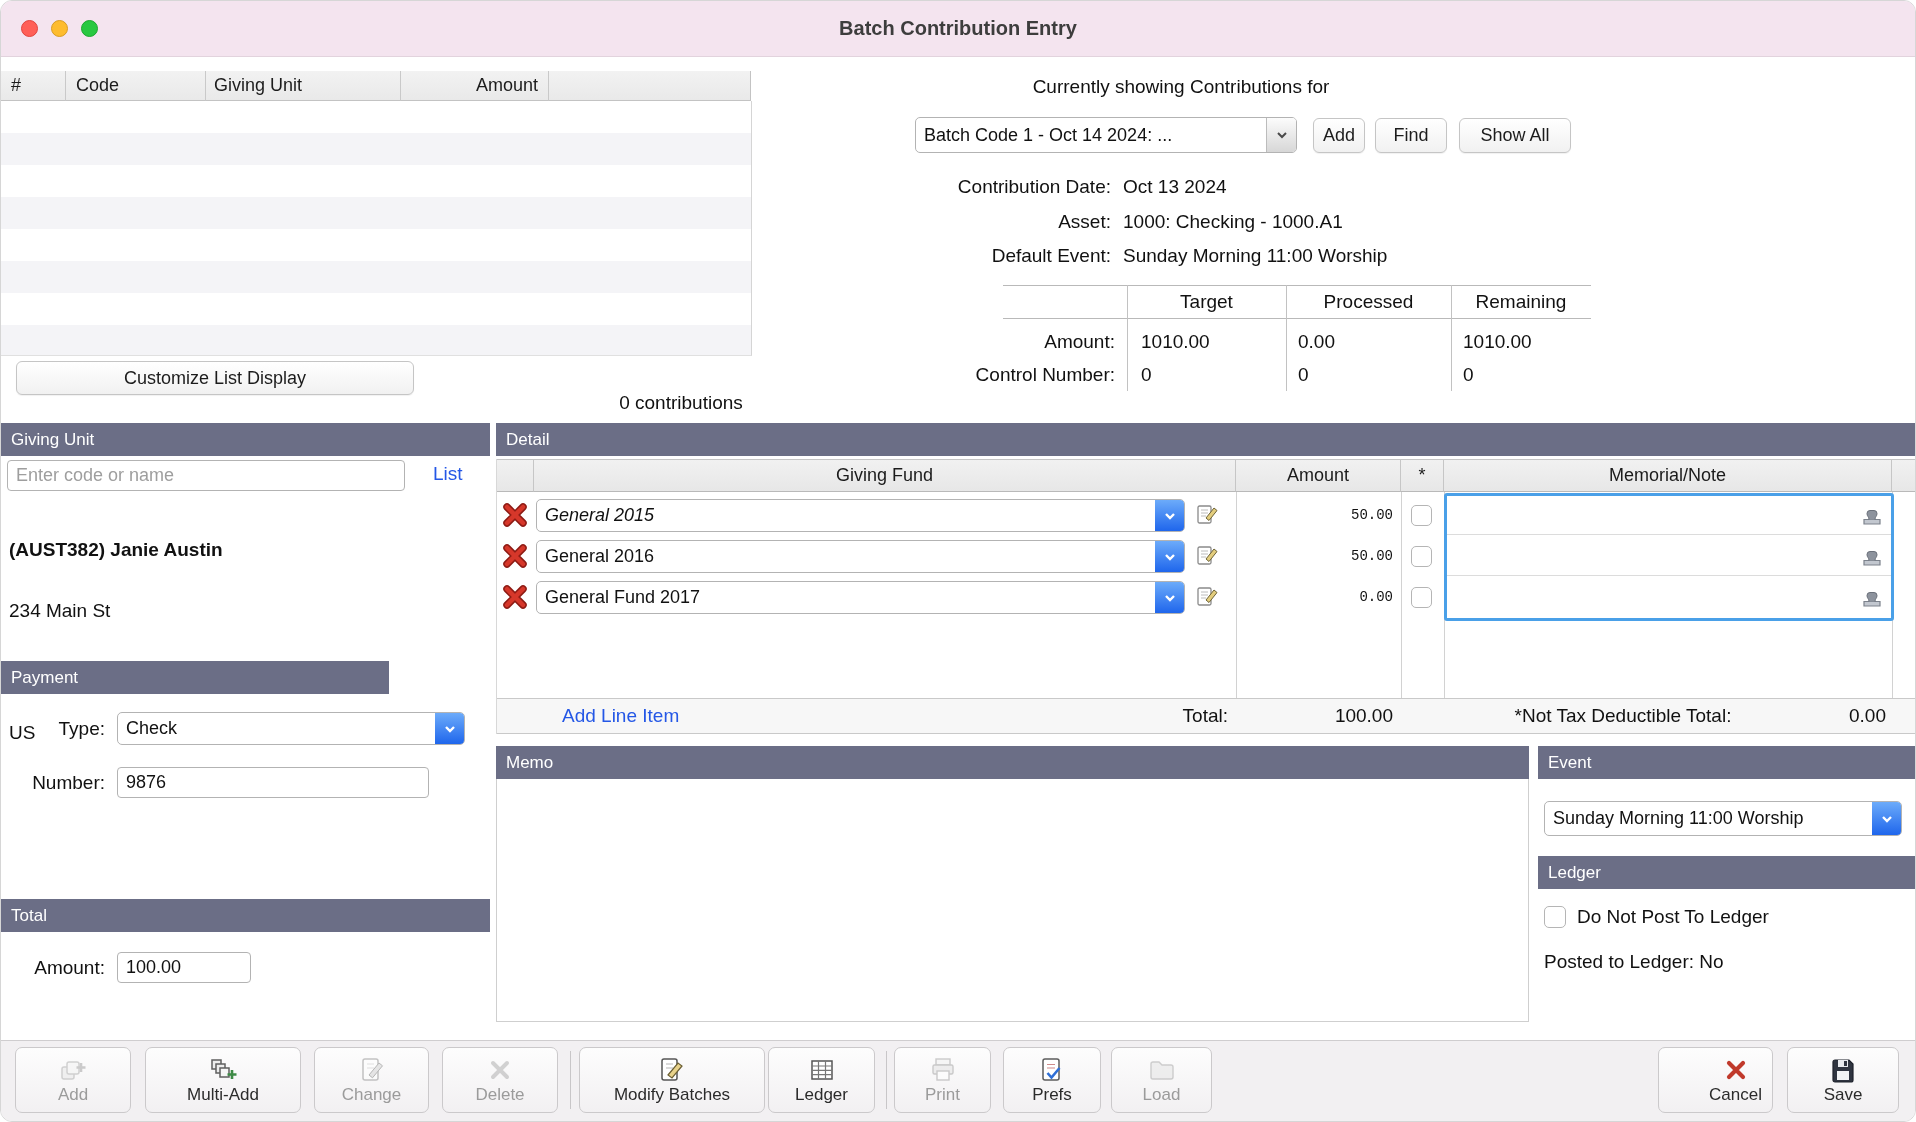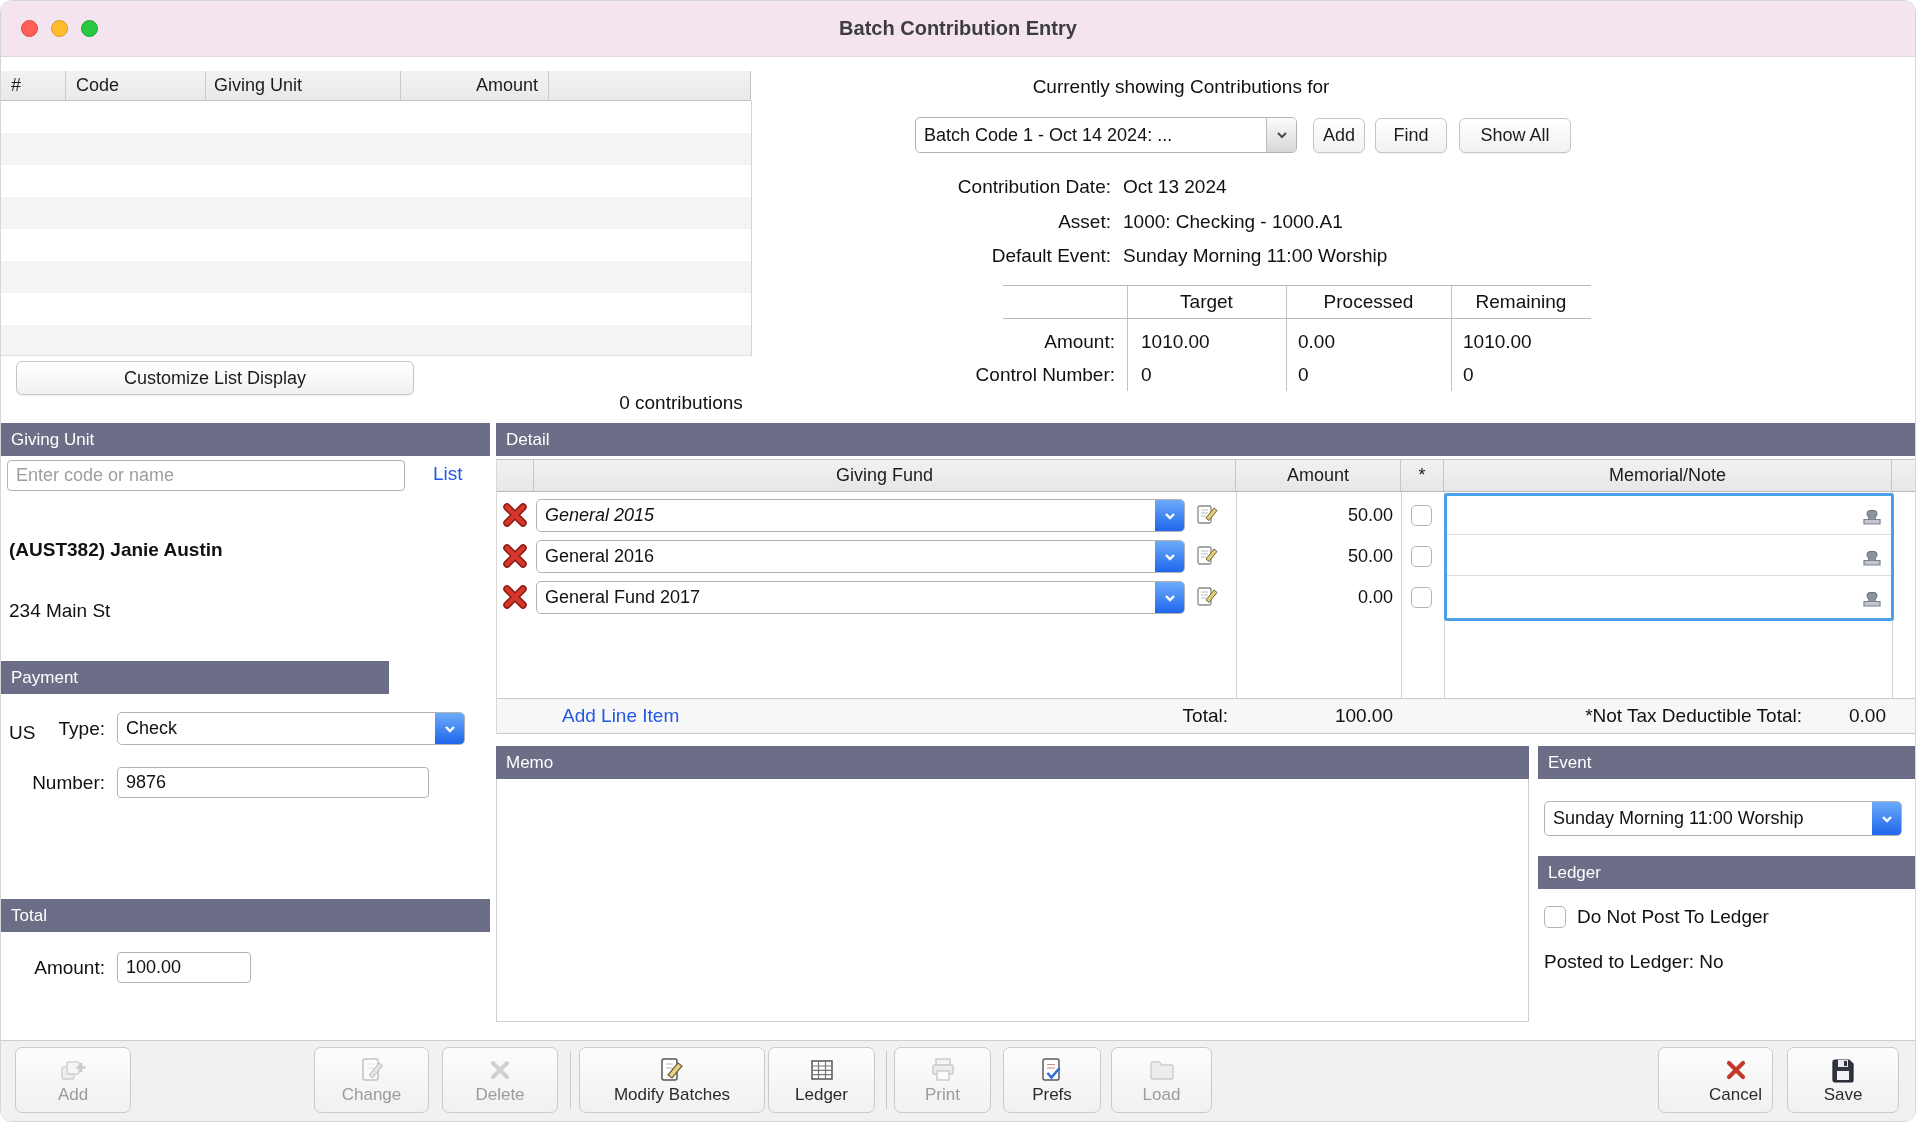--- a/index.html
+++ b/index.html
@@ -26,21 +26,21 @@
   
   .hline{position:absolute;height:1px;background:#b9b9b9;}
   .vline{position:absolute;width:1px;background:#c2c2c2;}
   
   .lhc{position:absolute;top:0;height:30px;background:linear-gradient(#f2f2f2,#e9e9e9);border-bottom:1px solid #c3c3c3;border-right:1px solid #c9c9c9;box-sizing:border-box;font-size:18px;color:#1c1c1c;display:flex;align-items:center;}
   .list-body{position:absolute;background:repeating-linear-gradient(to bottom,#ffffff 0 32px,#f4f4f7 32px 64px);border-right:1px solid #d5d5d5;border-bottom:1px solid #e0e0e0;}
   
   .dtable{position:absolute;left:495px;top:458px;width:1421px;height:275px;border-left:1px solid #d8d8d8;box-sizing:border-box;}
   .dhc{position:absolute;top:0;height:33px;background:linear-gradient(#f1f1f1,#e7e7e7);border-top:1px solid #c4c4c4;border-bottom:1px solid #b9b9b9;border-right:1px solid #c6c6c6;box-sizing:border-box;font-size:18px;display:flex;align-items:center;justify-content:center;color:#1b1b1b;}
   .drow{position:absolute;left:0;width:1421px;height:41px;}
-  .damount{position:absolute;left:744px;width:152px;height:41px;line-height:41px;text-align:right;font-size:18px;}
+  .damount{position:absolute;left:744px;width:152px;height:41px;line-height:41px;text-align:right;font-size:14px;font-family:Liberation Mono, monospace;}
   .cb{position:absolute;background:#fff;border:1.5px solid #b5b5b5;border-radius:5px;box-sizing:border-box;}
   .focus-ring{position:absolute;left:947px;top:34px;width:450px;height:128px;border:3px solid #4aa0e8;border-radius:3px;box-sizing:border-box;background:#fff;}
   .dfooter{position:absolute;left:0;top:239px;width:1421px;height:36px;background:#f7f7f7;border-top:1px solid #c9c9c9;border-bottom:1px solid #c9c9c9;box-sizing:border-box;}
   .dfooter .txt{position:absolute;top:0;height:34px;line-height:34px;font-size:19px;}
   
   .toolbar{position:absolute;left:0;top:1039px;width:1916px;height:83px;background:#f2f0f2;border-top:1px solid #cfcdcf;box-sizing:border-box;}
   .tb-btn{position:absolute;top:6px;height:66px;background:linear-gradient(#fdfdfd,#f2f0f2);border:1px solid #cbc9cb;border-radius:7px;display:flex;flex-direction:column;align-items:center;justify-content:center;gap:1px;box-sizing:border-box;cursor:default;}
   .tb-label{font-size:17px;color:#2b2b2b;}
   .tb-btn.disabled .tb-label{color:#9b9b9b;}
   .tb-btn.disabled .tb-icon{filter:grayscale(1) opacity(.45);}
@@ -256,21 +256,21 @@
             <path d="M4 20 h16 v-4.5 h-16 Z" fill="#c2c7cf" stroke="#7c828c" stroke-width="1.2"></path>
             <path d="M9 15.5 c0-3 -2-3 -2-6 a3 3 0 0 1 3-3 h4 a3 3 0 0 1 3 3 c0 3 -2 3 -2 6" fill="#8d939d" stroke="#6a707a" stroke-width="1"></path>
           </svg>
       </span>
     </div>
 
     <div class="dfooter">
       <a class="txt link" style="left:65px;text-decoration:none;">Add Line Item</a>
       <div class="txt" style="left:539px;width:192px;text-align:right;">Total:</div>
       <div class="txt" style="left:744px;width:152px;text-align:right;">100.00</div>
-      <div class="txt" style="left:947px;width:358px;text-align:right;">*Not Tax Deductible Total:</div>
+      <div class="txt" style="left:947px;width:358px;text-align:center;">*Not Tax Deductible Total:</div>
       <div class="txt" style="left:1305px;width:84px;text-align:right;">0.00</div>
     </div>
   </div>
 
   <div class="sec-hdr" style="left:495px;top:745px;width:1033px;">Memo</div>
   <textarea class="abs" style="left: 495px; top: 778px; width: 1033px; height: 243px; border-right: 1px solid rgb(207, 207, 207); border-bottom: 1px solid rgb(207, 207, 207); border-left: 1px solid rgb(207, 207, 207); border-image: initial; border-top: none; resize: none; font-size: 18px; font-family: &quot;Liberation Sans&quot;, sans-serif; box-sizing: border-box; padding: 8px; outline: none;"></textarea>
 
   <div class="sec-hdr" style="left:1537px;top:745px;width:379px;">Event</div>
   <div class="dd" style="left:1543px;top:800px;width:358px;height:35px;">
     <div class="dd-text">Sunday Morning 11:00 Worship</div>
@@ -290,20 +290,31 @@
     <div class="tb-btn disabled" style="left:14px;width:116px;">
       <span class="tb-icon">
           <svg width="28" height="28" viewBox="0 0 28 28">
             <rect x="3" y="11" width="12" height="12" rx="2" fill="#dfe5df" stroke="#9aa09a" stroke-width="1.5"></rect>
             <rect x="8" y="6" width="12" height="12" rx="2" fill="#eef2ee" stroke="#9aa09a" stroke-width="1.5"></rect>
             <path d="M22 7v9M17.5 11.5h9" stroke="#5ea464" stroke-width="2.6"></path>
           </svg>
         </span>
       <span class="tb-label">Add</span>
     </div>
+    <div class="tb-btn" style="left:144px;width:156px;">
+      <span class="tb-icon">
+          <svg width="28" height="28" viewBox="0 0 28 28">
+            <rect x="3" y="4" width="9" height="9" fill="#ededed" stroke="#5f5f5f" stroke-width="1.5"></rect>
+            <rect x="7" y="8" width="9" height="9" fill="#ededed" stroke="#5f5f5f" stroke-width="1.5"></rect>
+            <rect x="11" y="12" width="9" height="9" fill="#f6f6f6" stroke="#5f5f5f" stroke-width="1.5"></rect>
+            <path d="M23 14v9M18.5 18.5h9" stroke="#3d8a46" stroke-width="2.6"></path>
+          </svg>
+        </span>
+      <span class="tb-label">Multi-Add</span>
+    </div>
     <div class="tb-btn disabled" style="left:313px;width:115px;">
       <span class="tb-icon">
           <svg width="28" height="28" viewBox="0 0 28 28">
             <rect x="5" y="3" width="15" height="21" rx="2" fill="#fff" stroke="#7f7f7f" stroke-width="1.5"></rect>
             <path d="M9 8h7M9 12h7" stroke="#c0c0c0" stroke-width="1.2"></path>
             <path d="M11 19 L21 7 L24.5 9.8 L14.5 21.8 Z" fill="#e3cd7d" stroke="#6e6336" stroke-width="1"></path>
           </svg>
         </span>
       <span class="tb-label">Change</span>
     </div>

